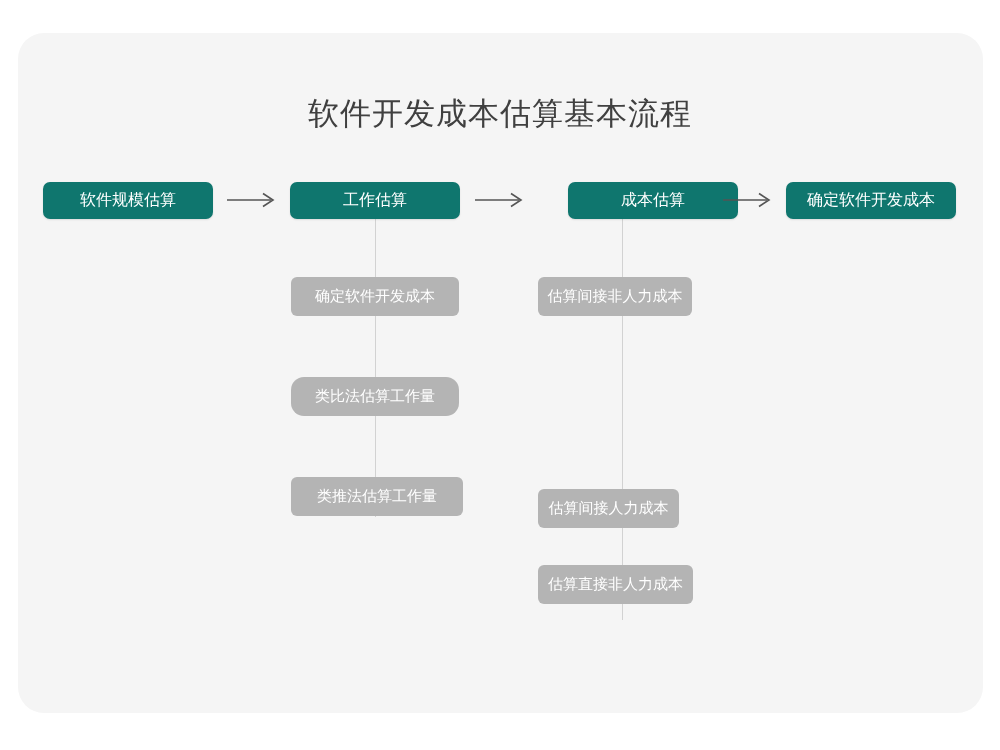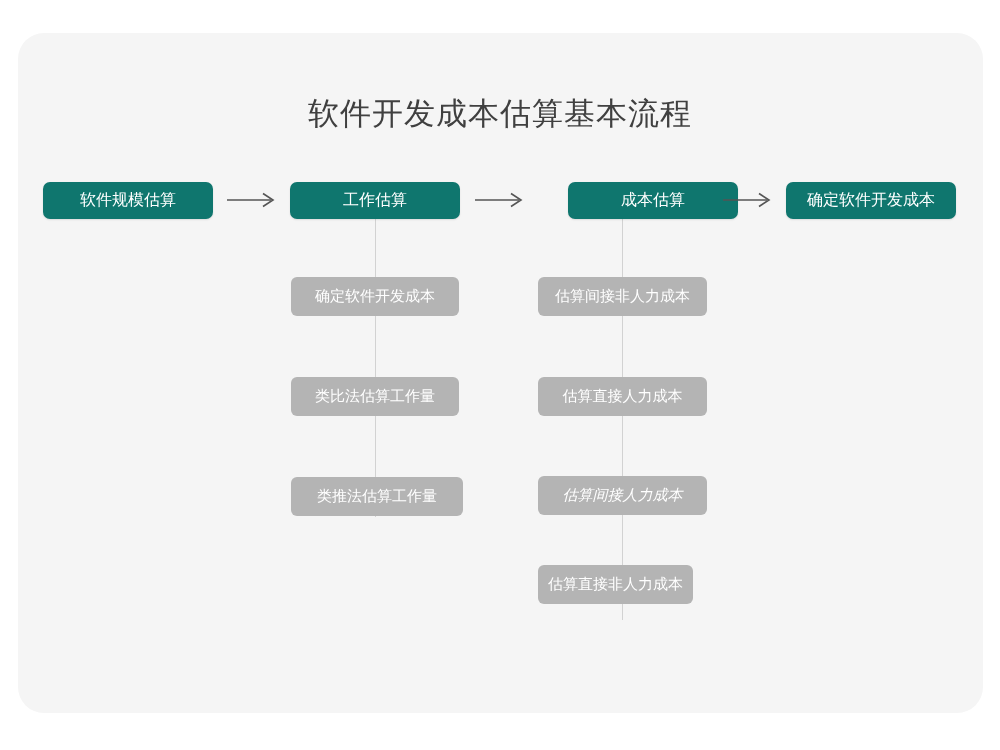--- a/index.html
+++ b/index.html
@@ -134,37 +134,34 @@
   </div>
 
   <div class="node primary" style="left:786px; top:182px; width:170px;">
     <span>确定软件开发成本</span>
   </div>
 
   <div class="node secondary" style="left:291px; top:277px; width:168px;">
     <span>确定软件开发成本</span>
   </div>
 
-  <div class="node secondary" style="left:291px; top:377px; width:168px;">
+  <div class="node secondary" style="left:291px; top:377px; width:168px;border-radius:13px;">
     <span>类比法估算工作量</span>
   </div>
 
   <div class="node secondary" style="left:291px; top:477px; width:172px;">
     <span>类推法估算工作量</span>
   </div>
 
-  <div class="node secondary" style="left:538px; top:277px; width:169px;">
+  <div class="node secondary" style="left:538px; top:277px; width:154px;">
     <span>估算间接非人力成本</span>
   </div>
 
-  <div class="node secondary" style="left:538px; top:377px; width:169px;">
-    <span>估算直接人力成本</span>
-  </div>
 
-  <div class="node secondary" style="left:538px; top:476px; width:169px;font-style:italic;">
+  <div class="node secondary" style="left:538px; top:489px; width:141px;">
     <span>估算间接人力成本</span>
   </div>
 
   <div class="node secondary" style="left:538px; top:565px; width:155px;">
     <span>估算直接非人力成本</span>
   </div>
 
 </div>
 
 </body></html>

